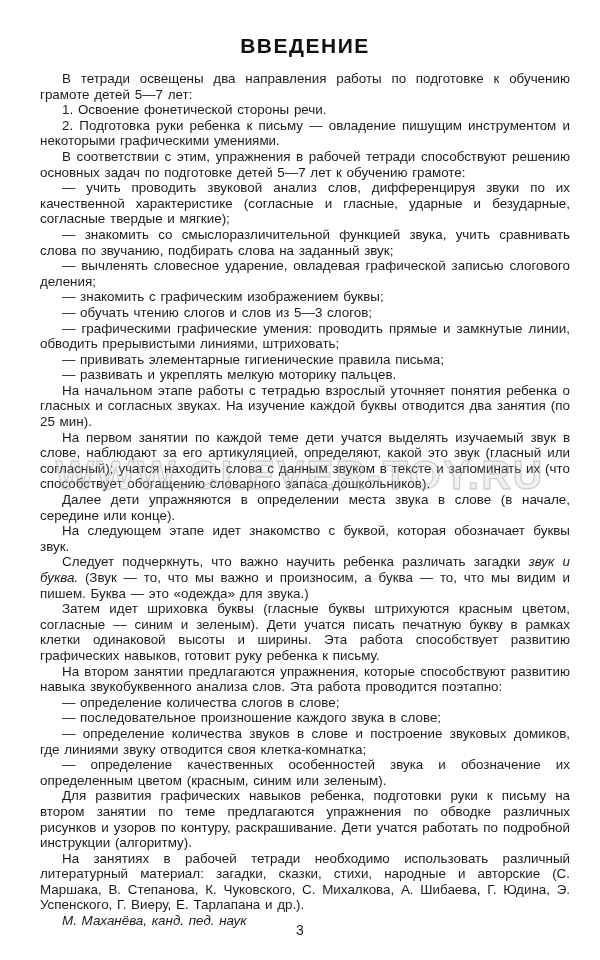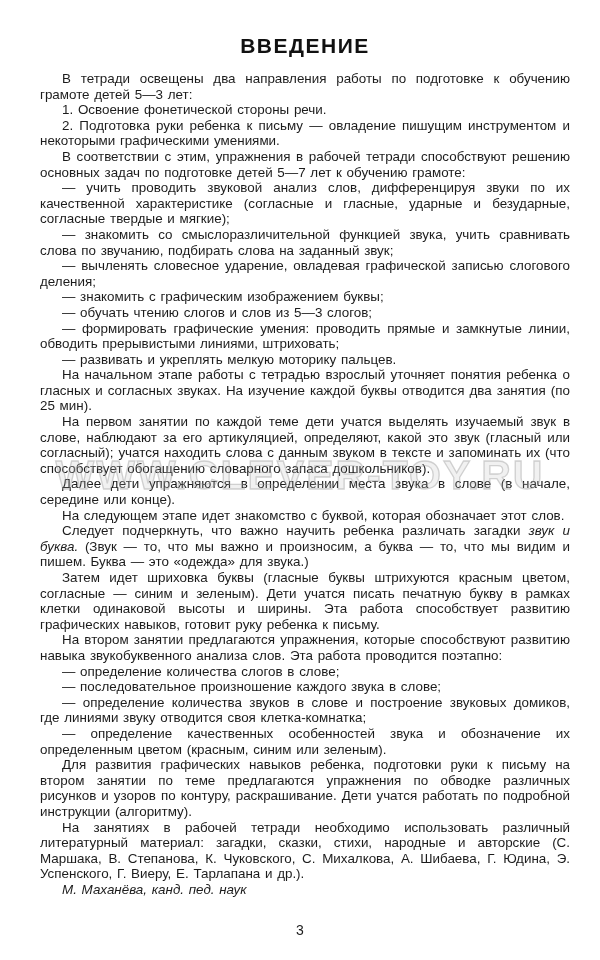--- a/index.html
+++ b/index.html
@@ -74,35 +74,36 @@
 </head>
 <body>
 
 <div class="page">
 
   <div class="watermark">WWW.CLEVER-TOY.RU</div>
 
   <div class="content">
     <h1 class="doc-title">ВВЕДЕНИЕ</h1>
 
-    <p>В тетради освещены два направления работы по подготовке к обучению грамоте детей 5—3 лет:</p>
+    <p>В тетради освещены два направления работы по подготовке к обучению грамоте детей 5—7 лет:</p>
     <p>1. Освоение фонетической стороны речи.</p>
     <p>2. Подготовка руки ребенка к письму — овладение пишущим инструментом и некоторыми графическими умениями.</p>
     <p>В соответствии с этим, упражнения в рабочей тетради способствуют решению основных задач по подготовке детей 5—7 лет к обучению грамоте:</p>
     <p>— учить проводить звуковой анализ слов, дифференцируя звуки по их качественной характеристике (согласные и гласные, ударные и безударные, согласные твердые и мягкие);</p>
     <p>— знакомить со смыслоразличительной функцией звука, учить сравнивать слова по звучанию, подбирать слова на заданный звук;</p>
     <p>— вычленять словесное ударение, овладевая графической записью слогового деления;</p>
     <p>— знакомить с графическим изображением буквы;</p>
     <p>— обучать чтению слогов и слов из 5—3 слогов;</p>
-    <p>— формировать графические умения: проводить прямые и замкнутые линии, обводить прерывистыми линиями, штриховать;</p>
+    <p>— графическими графические умения: проводить прямые и замкнутые линии, обводить прерывистыми линиями, штриховать;</p>
+    <p>— прививать элементарные гигиенические правила письма;</p>
     <p>— развивать и укреплять мелкую моторику пальцев.</p>
     <p>На начальном этапе работы с тетрадью взрослый уточняет понятия ребенка о гласных и согласных звуках. На изучение каждой буквы отводится два занятия (по 25 мин).</p>
     <p>На первом занятии по каждой теме дети учатся выделять изучаемый звук в слове, наблюдают за его артикуляцией, определяют, какой это звук (гласный или согласный); учатся находить слова с данным звуком в тексте и запоминать их (что способствует обогащению словарного запаса дошкольников).</p>
     <p>Далее дети упражняются в определении места звука в слове (в начале, середине или конце).</p>
-    <p>На следующем этапе идет знакомство с буквой, которая обозначает этот слов.</p>
+    <p>На следующем этапе идет знакомство с буквой, которая обозначает буквы звук.</p>
 
     <p><span>Следует подчеркнуть, что важно научить ребенка различать загадки </span><span class="em">звук и буква.</span><span> (Звук — то, что мы важно и произносим, а буква — то, что мы видим и пишем. Буква — это «одежда» для звука.)</span></p>
 
     <p>Затем идет шриховка буквы (гласные буквы штрихуются красным цветом, согласные — синим и зеленым). Дети учатся писать печатную букву в рамках клетки одинаковой высоты и ширины. Эта работа способствует развитию графических навыков, готовит руку ребенка к письму.</p>
     <p>На втором занятии предлагаются упражнения, которые способствуют развитию навыка звукобуквенного анализа слов. Эта работа проводится поэтапно:</p>
     <p>— определение количества слогов в слове;</p>
     <p>— последовательное произношение каждого звука в слове;</p>
     <p>— определение количества звуков в слове и построение звуковых домиков, где линиями звуку отводится своя клетка-комнатка;</p>
     <p>— определение качественных особенностей звука и обозначение их определенным цветом (красным, синим или зеленым).</p>
     <p>Для развития графических навыков ребенка, подготовки руки к письму на втором занятии по теме предлагаются упражнения по обводке различных рисунков и узоров по контуру, раскрашивание. Дети учатся работать по подробной инструкции (алгоритму).</p>

